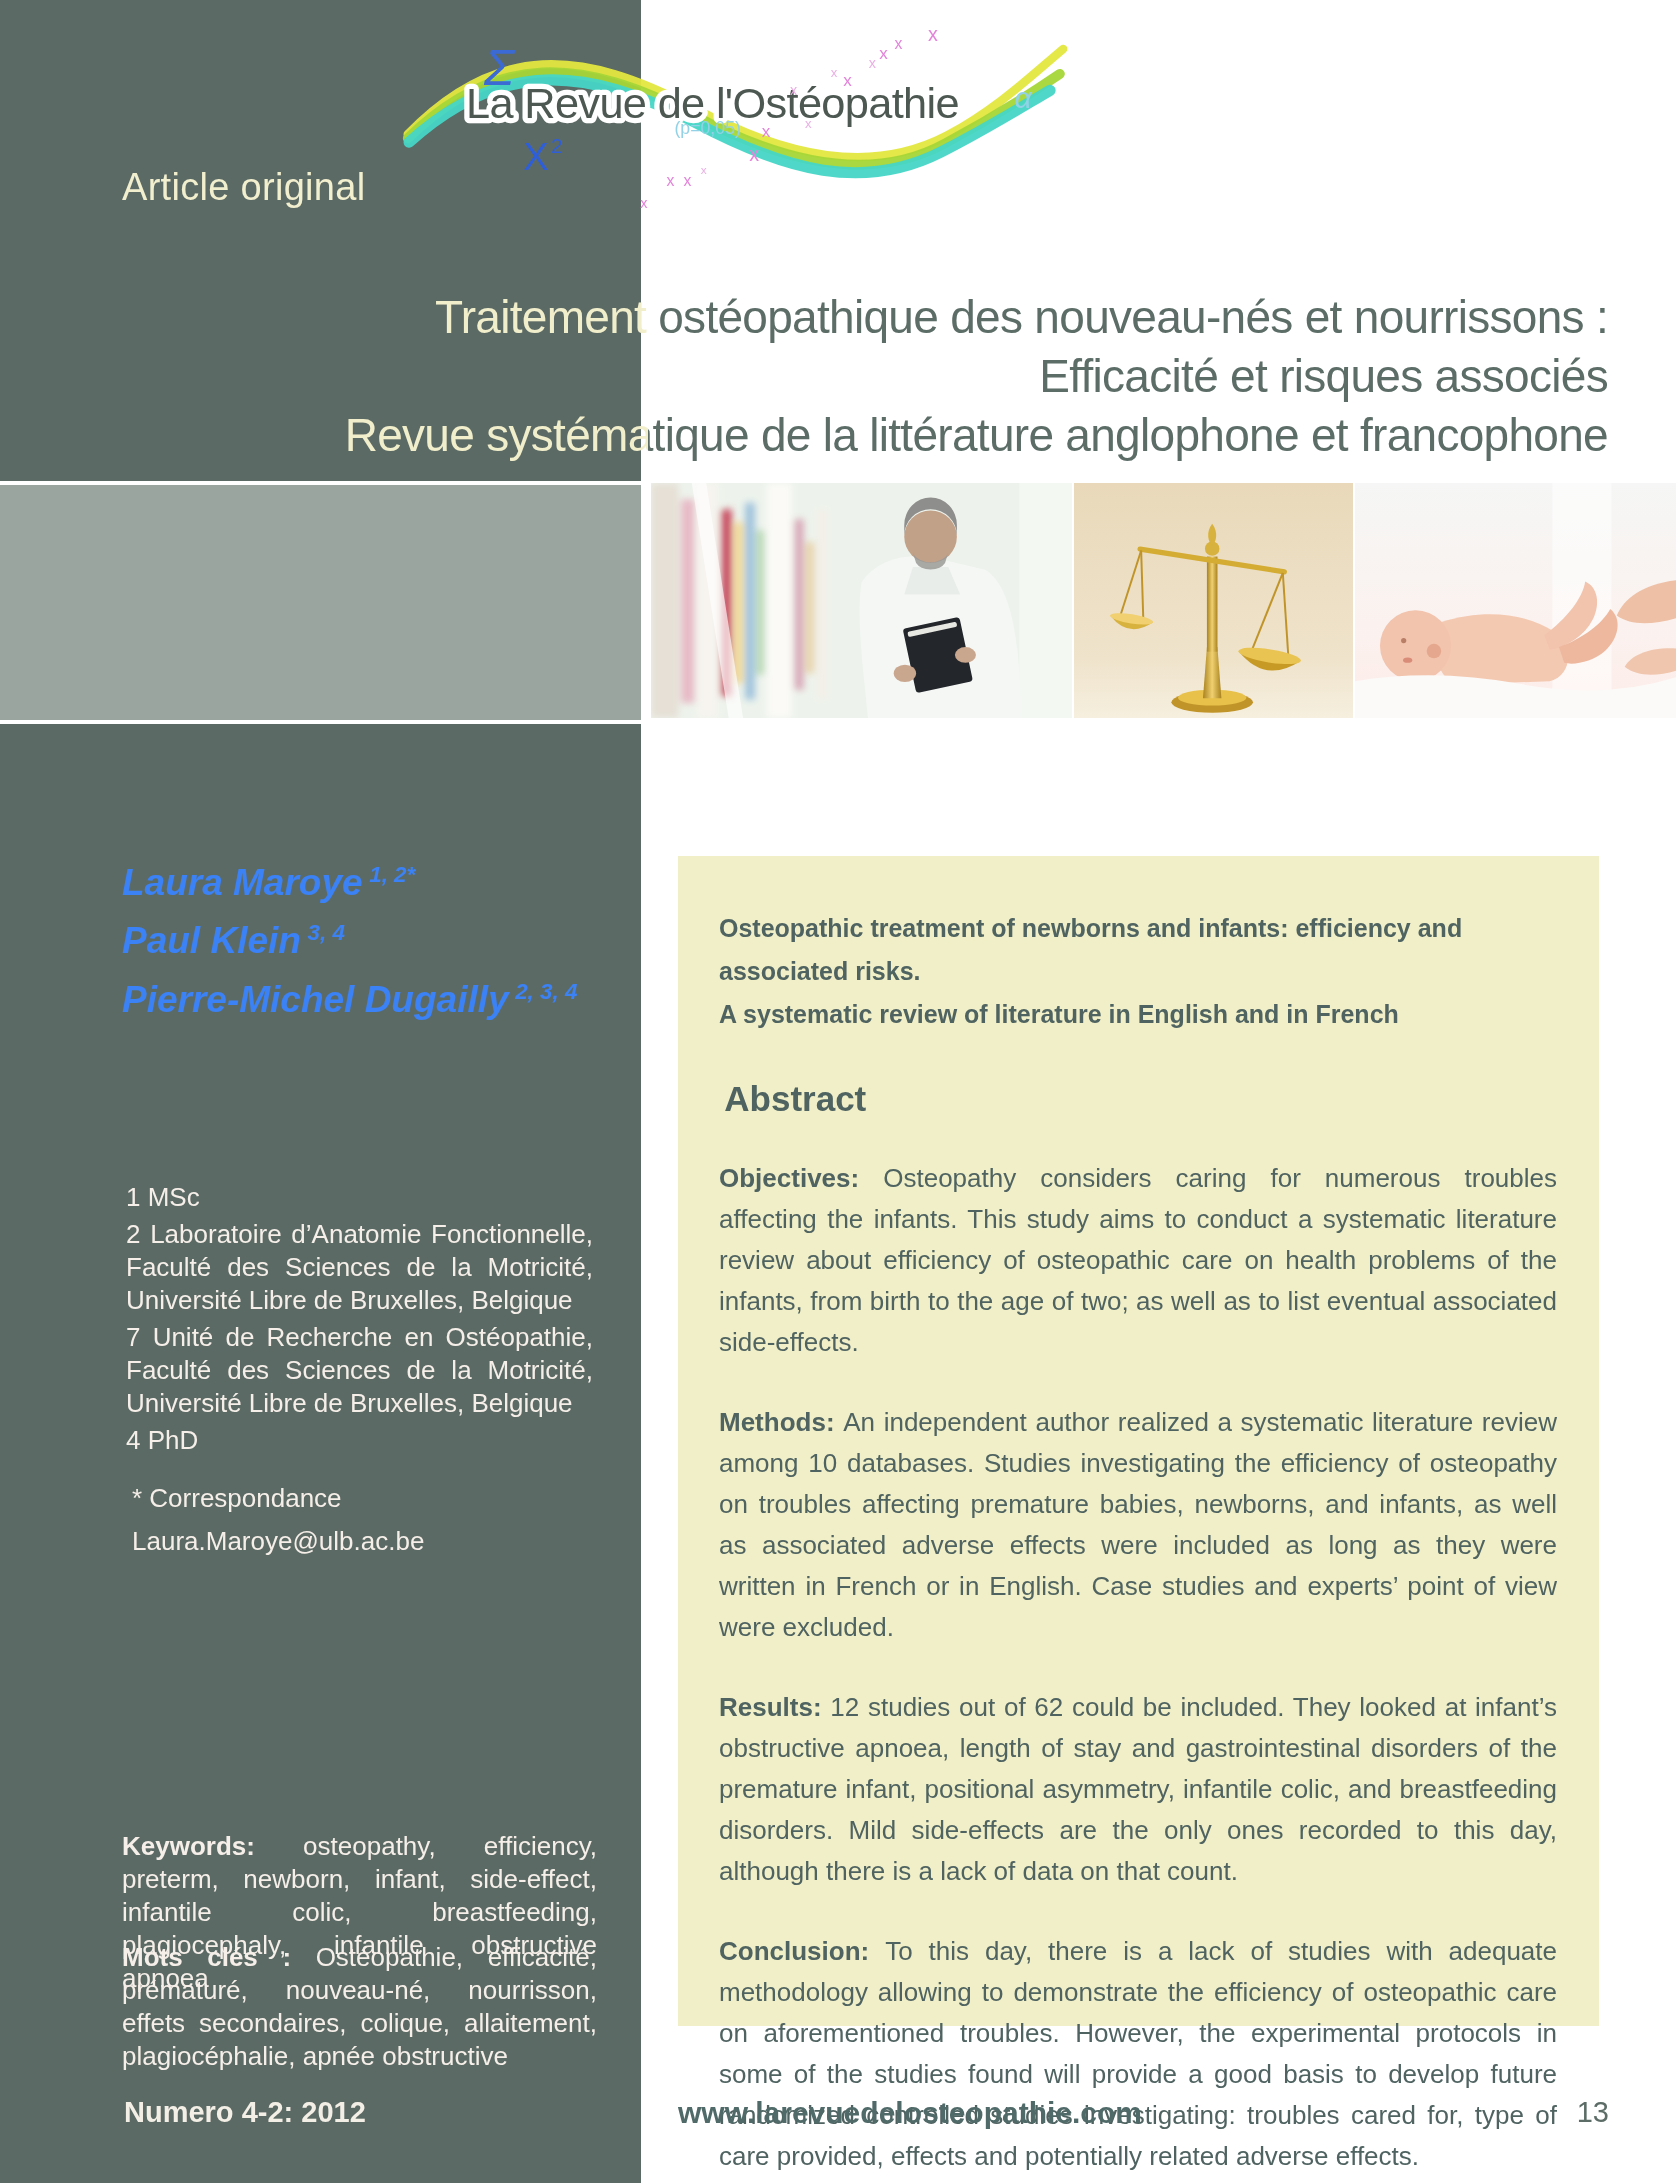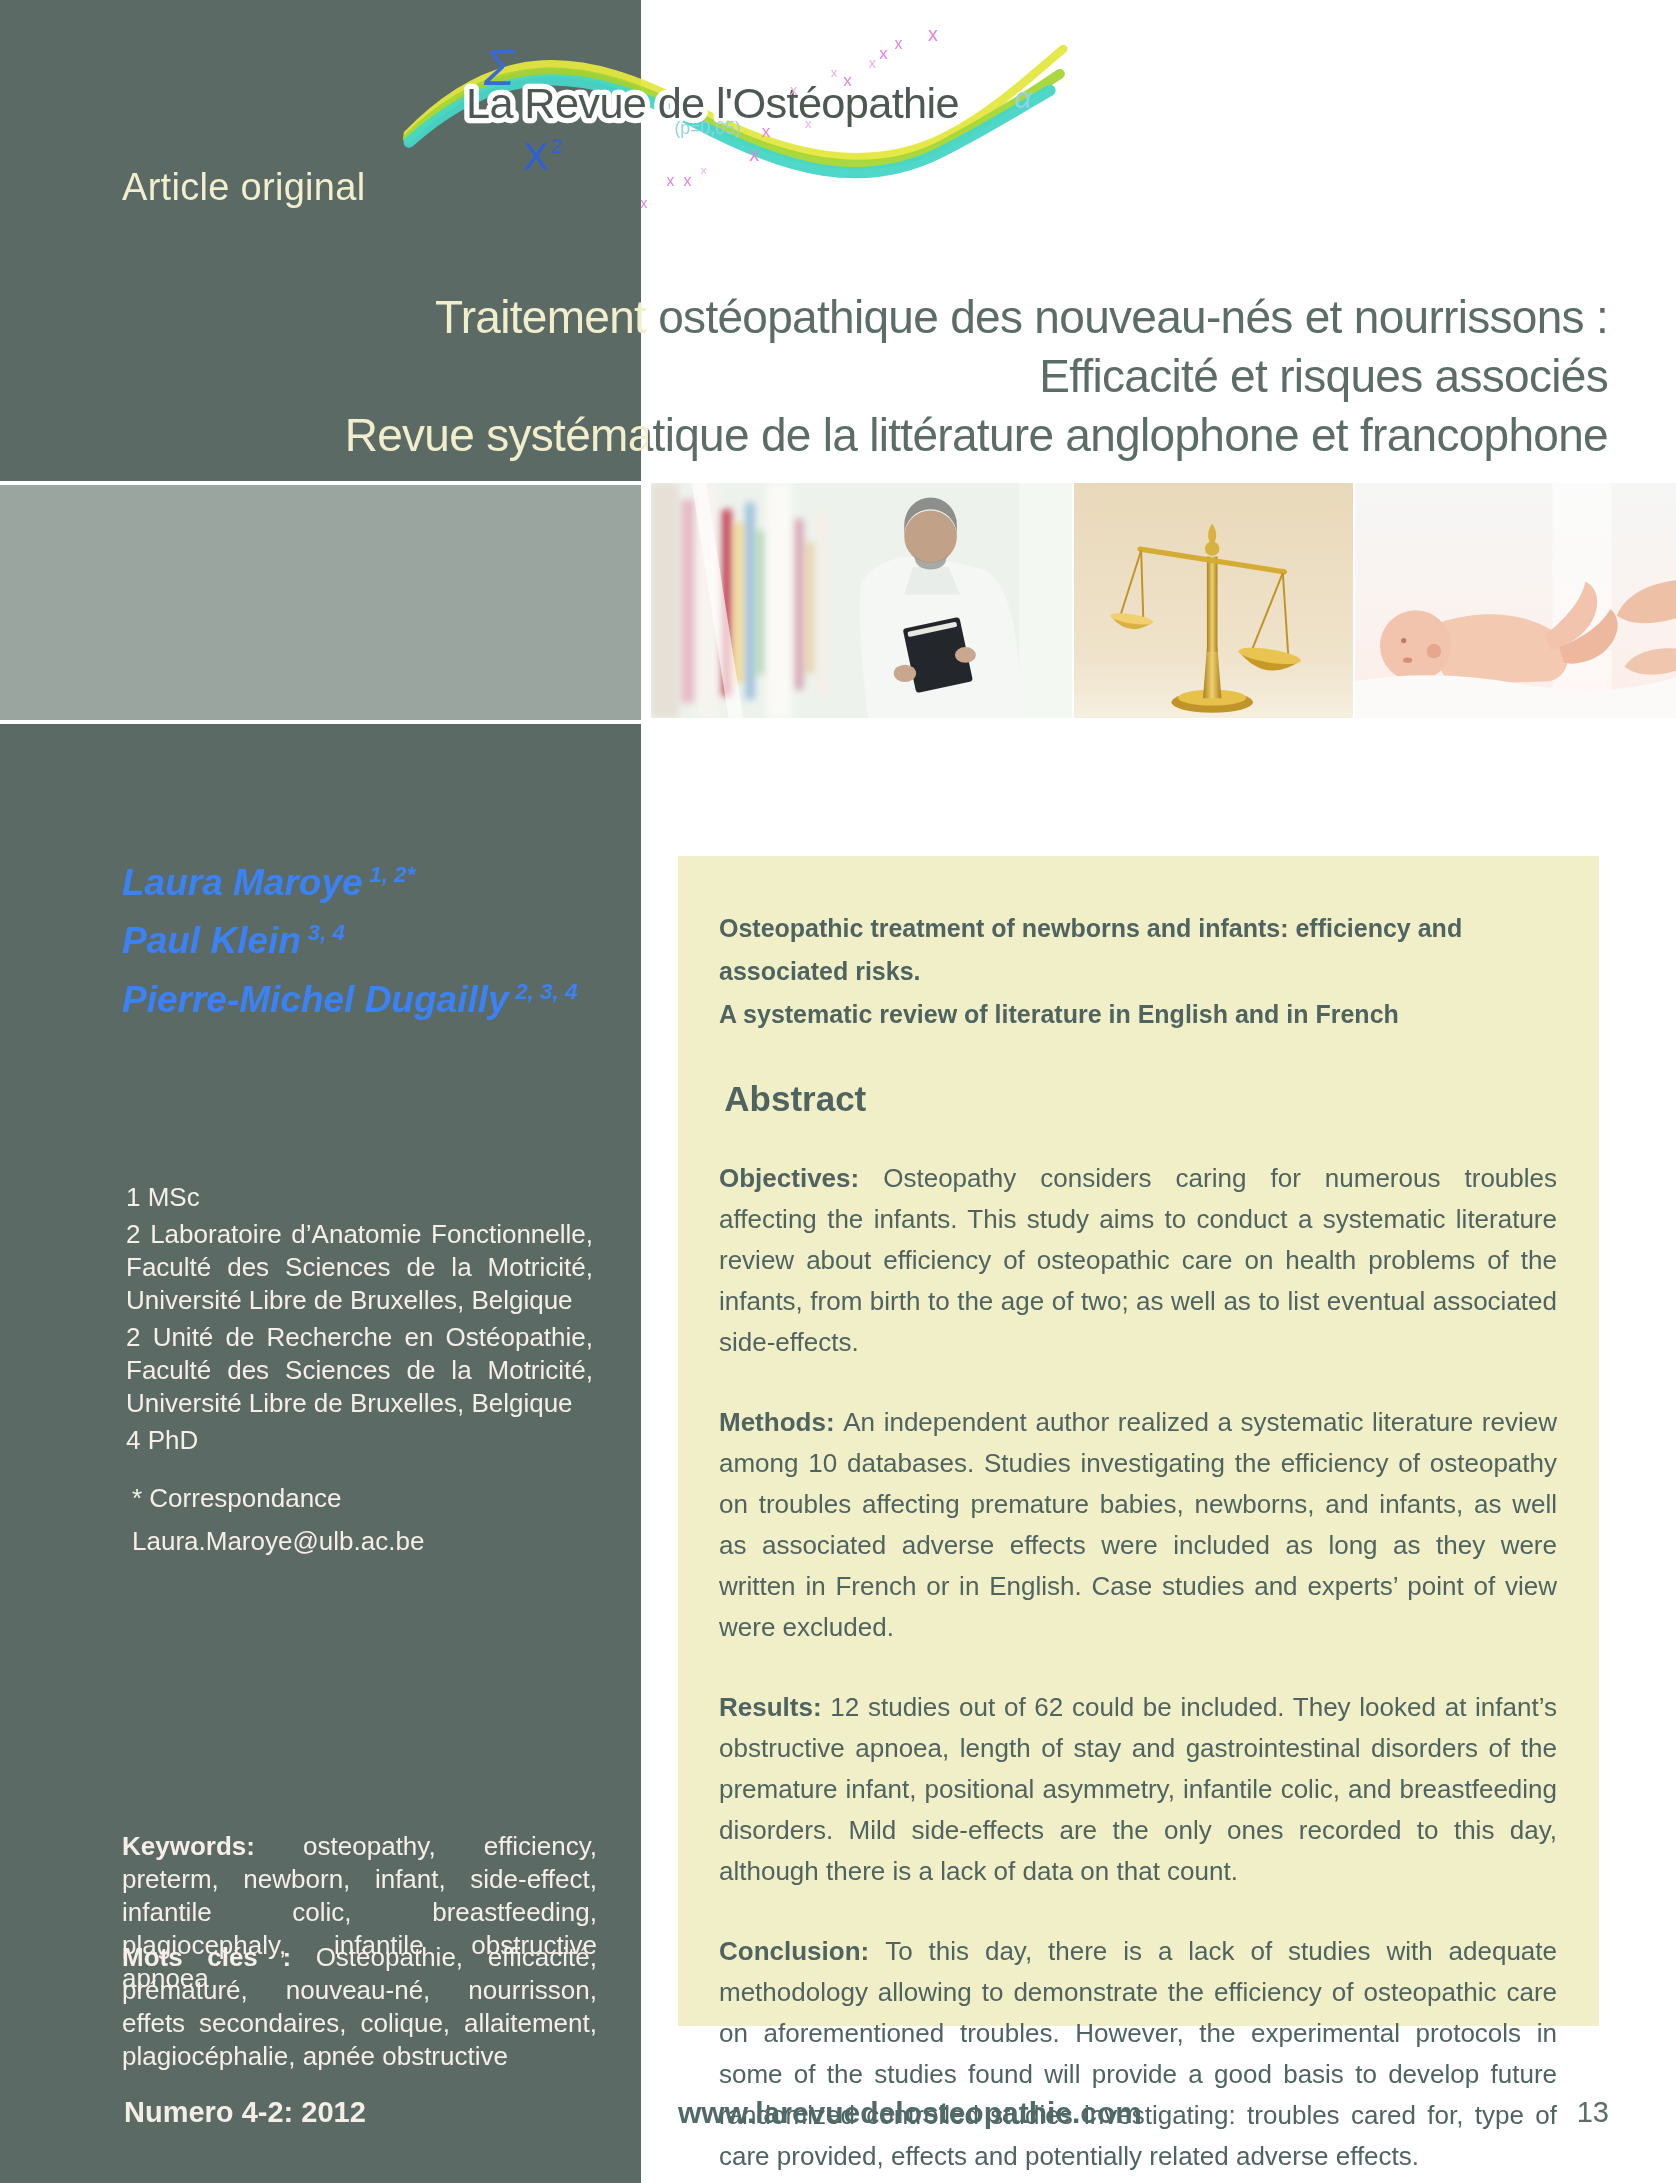--- a/index.html
+++ b/index.html
@@ -213,21 +213,21 @@
 
 <div class="abs authors">
   <div><span>Laura Maroye</span><sup>1, 2*</sup></div>
   <div><span>Paul Klein</span><sup>3, 4</sup></div>
   <div><span>Pierre-Michel Dugailly</span><sup>2, 3, 4</sup></div>
 </div>
 
 <div class="abs side-text affiliations">
   <p>1 MSc</p>
   <p>2 Laboratoire d’Anatomie Fonctionnelle, Faculté des Sciences de la Motricité, Université Libre de Bruxelles, Belgique</p>
-  <p>2 Unité de Recherche en Ostéopathie, Faculté des Sciences de la Motricité, Université Libre de Bruxelles, Belgique</p>
+  <p>7 Unité de Recherche en Ostéopathie, Faculté des Sciences de la Motricité, Université Libre de Bruxelles, Belgique</p>
   <p>4 PhD</p>
 </div>
 
 <div class="abs side-text correspondence">
   <p>* Correspondance</p>
   <p>Laura.Maroye@ulb.ac.be</p>
 </div>
 
 <div class="abs side-text keywords">
   <span class="kw-label">Keywords:</span><span>osteopathy, efficiency, preterm, newborn, infant, side-effect, infantile colic, breastfeeding, plagiocephaly, infantile obstructive apnoea</span>

